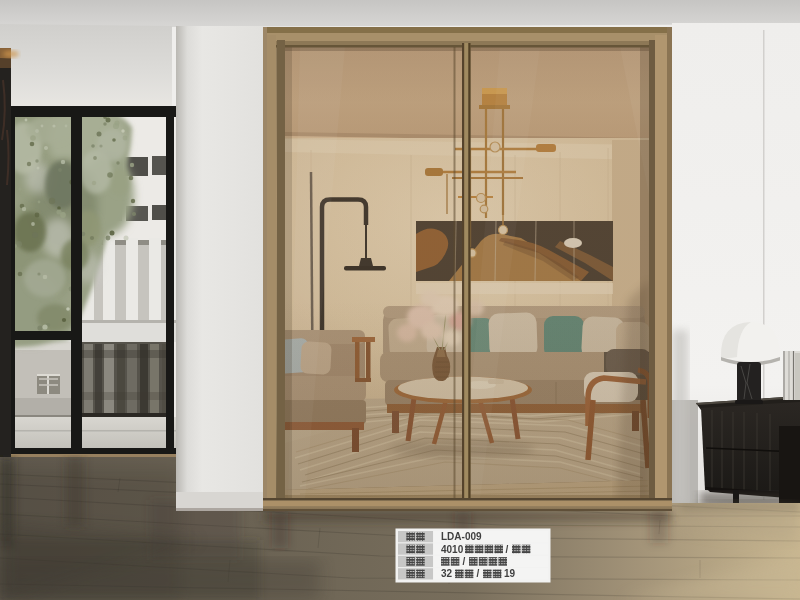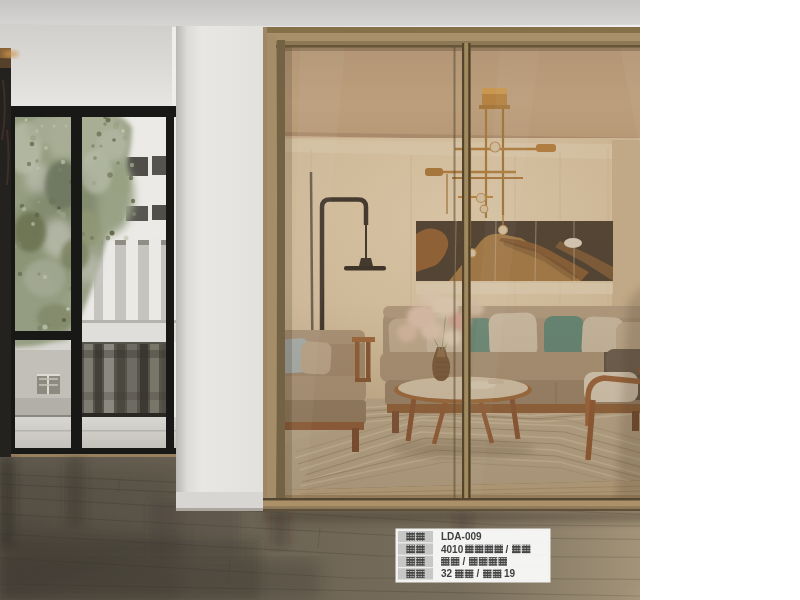--- a/index.html
+++ b/index.html
@@ -1,16 +1,16 @@
 <!DOCTYPE html>
 <html><head>
 <meta charset="utf-8">
 <style>
 html,body{margin:0;padding:0;background:#fff;}
-#stage{position:relative;width:640px;height:600px;overflow:hidden;font-family:"Liberation Sans",sans-serif;}
+#stage{position:relative;width:800px;height:600px;overflow:hidden;font-family:"Liberation Sans",sans-serif;}
 svg{display:block}
 </style>
 </head>
 <body>
 <div id="stage">
 <svg width="800" height="600" viewBox="0 0 800 600">
 <defs>
 <linearGradient id="ceilG" x1="0" y1="0" x2="0" y2="1">
  <stop offset="0" stop-color="#c6c5c3"></stop>
           <stop offset="1" stop-color="#d7d6d4"></stop>

